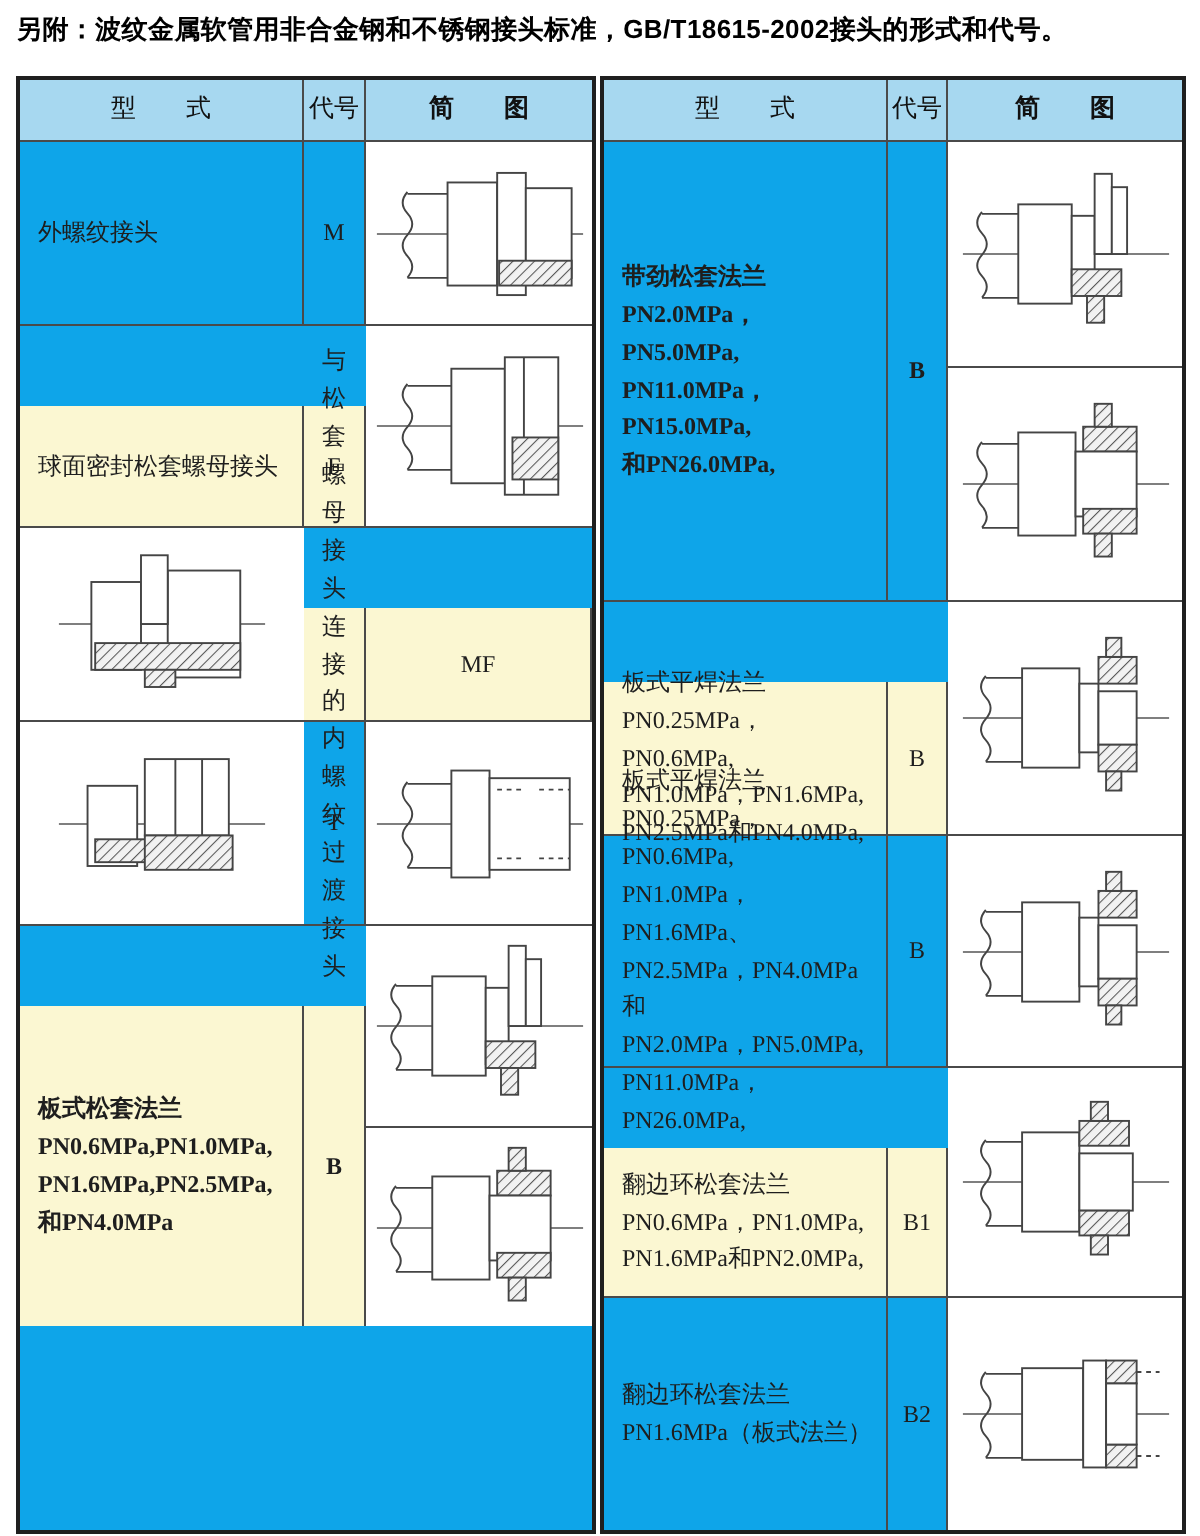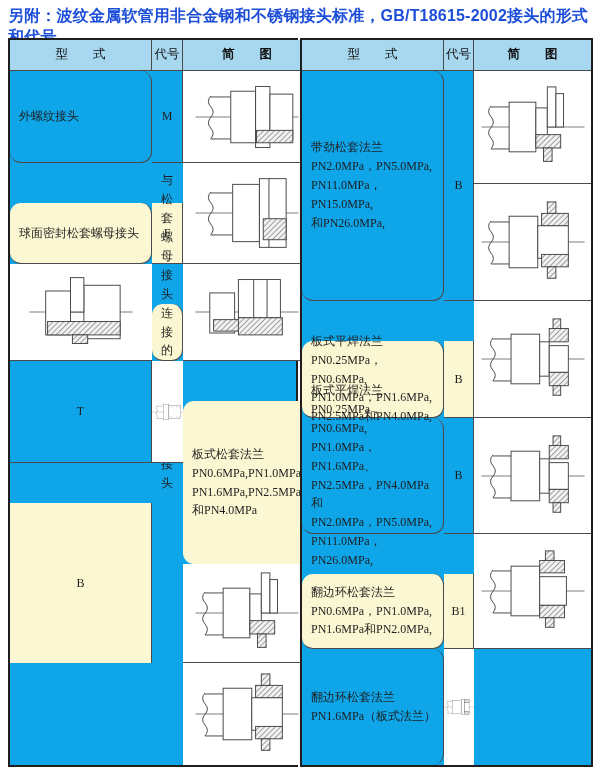--- a/index.html
+++ b/index.html
@@ -3,21 +3,21 @@
 <meta charset="utf-8">
 <style>
   html,body{margin:0;padding:0;}
   body{
     width:600px;height:768px;position:relative;background:#fff;
     font-family:"Liberation Sans","DejaVu Sans",sans-serif;
     -webkit-font-smoothing:antialiased;overflow:hidden;
   }
   .caption{
     position:absolute;left:8px;top:6px;width:584px;
-    font-size:16px;font-weight:700;color:#1d4ed8;letter-spacing:0.2px;
+    font-size:13px;font-weight:700;color:#000000;letter-spacing:0.2px;
   }
   .tbl{
     position:absolute;top:38px;display:grid;background:#0ea5e9;
     border:2px solid #1f1f1f;box-sizing:border-box;
   }
   .tbl-left{left:8px;width:290px;height:729px;
     grid-template-columns:142px 31px 1fr;
     grid-template-rows:31px 92px 101px 97px 102px 101px 99px 1fr;}
   .tbl-right{left:300px;width:293px;height:729px;
     grid-template-columns:142px 30px 1fr;
@@ -28,25 +28,25 @@
     font-family:"Liberation Serif","DejaVu Serif",serif;
     font-size:12px;color:#1e1e1e;line-height:1.58;
   }
   .c3{border-right:none;font-weight:bold;}
   .nb{border-bottom:none;}
   .hd{
     background:#a7d8f0;justify-content:center;text-align:center;
     font-family:"Liberation Sans","DejaVu Sans",sans-serif;
     font-size:12.5px;color:#111;
   }
-  .t{padding:0 6px 0 9px;white-space:pre-line;justify-content:flex-start;border-radius:11px;}
+  .t{padding:0 6px 0 9px;white-space:pre-line;justify-content:flex-start;}
   .cd{justify-content:center;}
   .d{justify-content:center;background:#fff;}
   .hl{background:#fbf7d2;margin-top:40px;}
-  .sp2{grid-row:span 2;}
+  .sp2{grid-row:span 2;font-weight:bold;}
   .col3{grid-column:3;}
 </style>
 </head>
 <body>
 
 <svg width="0" height="0" style="position:absolute" aria-hidden="true">
   <defs>
     <pattern id="hatch" width="4" height="4" patternUnits="userSpaceOnUse" patternTransform="rotate(45)">
       <rect width="4" height="4" fill="#f2f2f2"></rect>
       <line x1="0" y1="0" x2="0" y2="4" stroke="#555" stroke-width="1.1"></line>
@@ -95,20 +95,21 @@
         <rect x="18" y="22" width="26" height="46" fill="#fff" stroke="#444" stroke-width="1"></rect>
         <rect x="58" y="16" width="38" height="56" fill="#fff" stroke="#444" stroke-width="1"></rect>
         <rect x="44" y="8" width="14" height="36" fill="#fff" stroke="#444" stroke-width="1"></rect>
         <rect x="20" y="54" width="76" height="14" fill="url(#hatch)" stroke="#444" stroke-width="1"></rect>
         <rect x="46" y="68" width="16" height="9" fill="url(#hatch)" stroke="#444" stroke-width="1"></rect>
       </svg>
     </div>
 
   <div class="c t hl">与松套螺母接头连接的内
 螺纹过渡接头</div>
+  <div class="c cd hl">MF</div>
   <div class="c d c3">
       <svg viewBox="0 0 110 88" width="106" height="84">
         <line x1="1" y1="44" x2="109" y2="44" stroke="#555" stroke-width="0.8"></line>
         <rect x="16" y="24" width="26" height="42" fill="#fff" stroke="#444" stroke-width="1"></rect>
         <rect x="46" y="10" width="44" height="40" fill="#fff" stroke="#444" stroke-width="1"></rect>
         <line x1="62" y1="10" x2="62" y2="50" stroke="#444" stroke-width="1"></line>
         <line x1="76" y1="10" x2="76" y2="50" stroke="#444" stroke-width="1"></line>
         <rect x="20" y="52" width="38" height="12" fill="url(#hatch)" stroke="#444" stroke-width="1"></rect>
         <rect x="46" y="50" width="46" height="18" fill="url(#hatch)" stroke="#444" stroke-width="1"></rect>
       </svg>
@@ -254,20 +255,21 @@
         <rect x="62" y="12" width="26" height="13" fill="url(#hatch)" stroke="#444" stroke-width="1"></rect>
         <rect x="68" y="2" width="9" height="10" fill="url(#hatch)" stroke="#444" stroke-width="1"></rect>
         <rect x="62" y="29" width="28" height="30" fill="#fff" stroke="#444" stroke-width="1"></rect>
         <rect x="62" y="59" width="26" height="13" fill="url(#hatch)" stroke="#444" stroke-width="1"></rect>
         <rect x="68" y="72" width="9" height="10" fill="url(#hatch)" stroke="#444" stroke-width="1"></rect>
       </svg>
     </div>
 
   <div class="c t nb">翻边环松套法兰
 PN1.6MPa（板式法兰）</div>
+  <div class="c cd nb">B2</div>
   <div class="c d c3 nb">
       <svg viewBox="0 0 110 88" width="106" height="84">
         <line x1="1" y1="44" x2="109" y2="44" stroke="#555" stroke-width="0.8"></line>
         <path d="M32 23 H13 M32 67 H13" stroke="#444" fill="none" stroke-width="1"></path>
         <path d="M13 22 q-5 5.6 0 11.2 t0 11.2 t0 11.2 t0 11.2" fill="none" stroke="#444" stroke-width="1"></path>
         <rect x="32" y="20" width="32" height="48" fill="#fff" stroke="#444" stroke-width="1"></rect>
         <rect x="64" y="16" width="12" height="56" fill="#fff" stroke="#444" stroke-width="1"></rect>
         <rect x="76" y="16" width="16" height="12" fill="url(#hatch)" stroke="#444" stroke-width="1"></rect>
         <rect x="76" y="60" width="16" height="12" fill="url(#hatch)" stroke="#444" stroke-width="1"></rect>
         <rect x="76" y="28" width="16" height="32" fill="#fff" stroke="#444" stroke-width="1"></rect>

